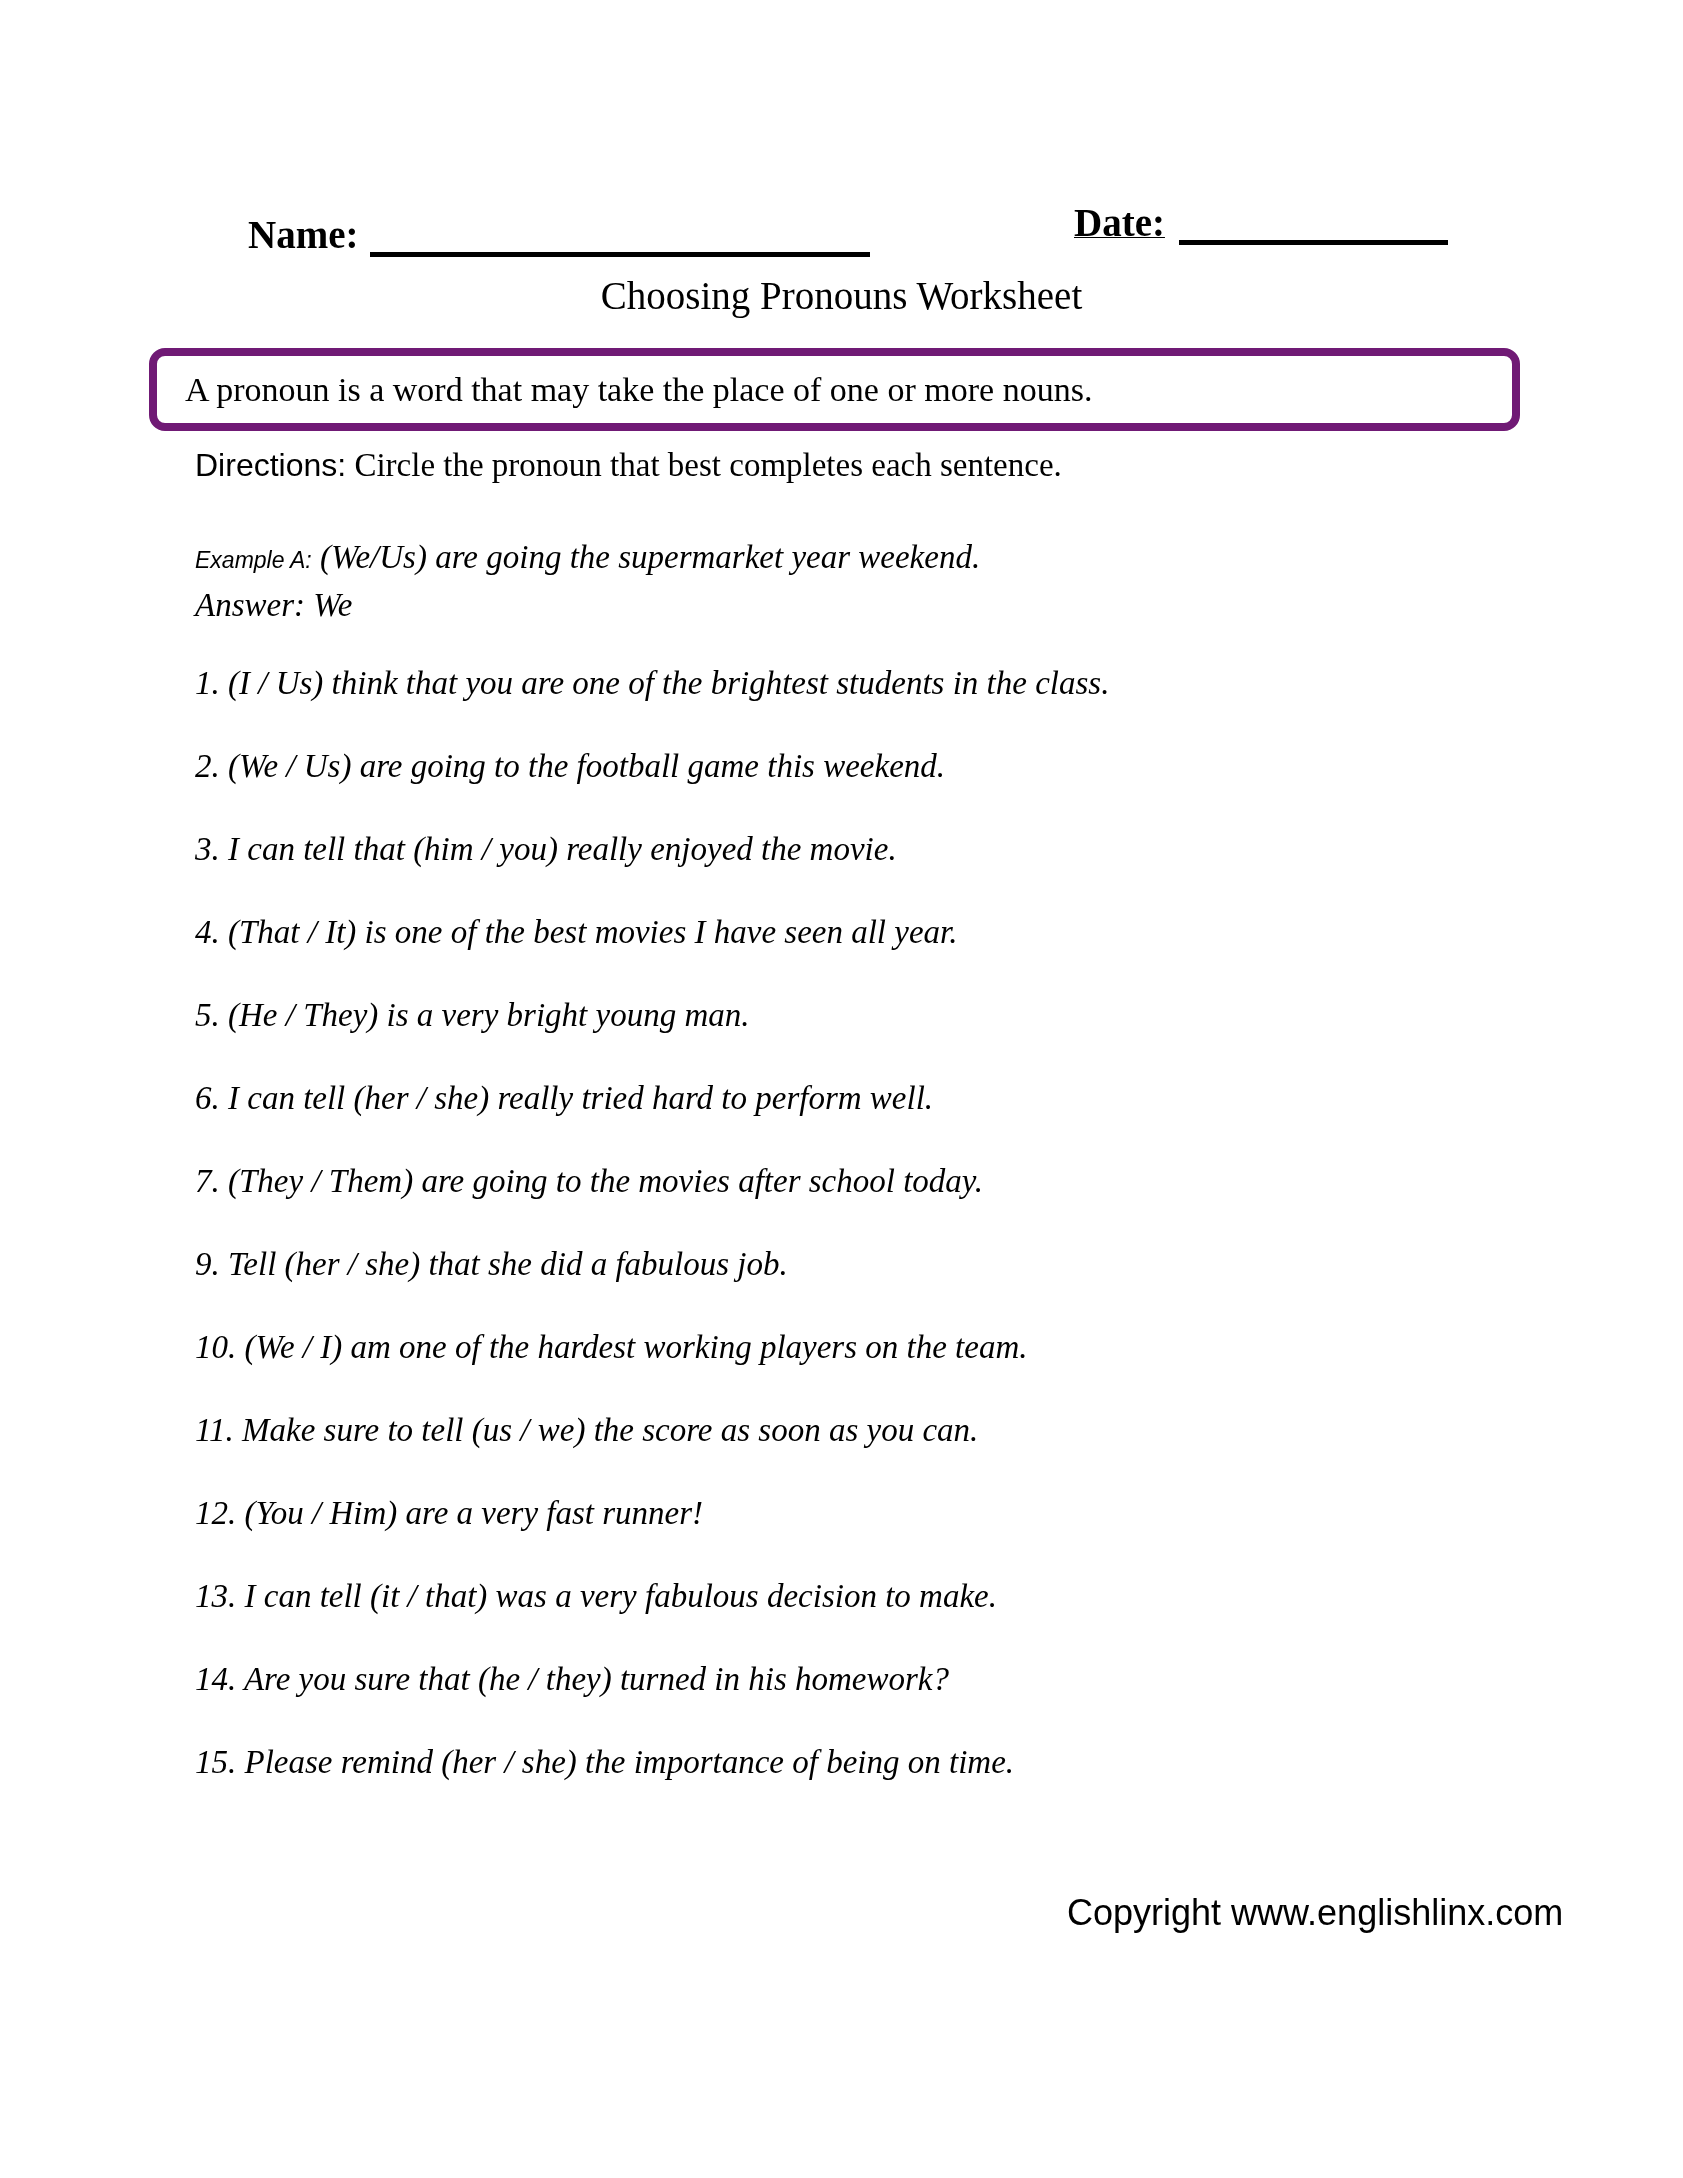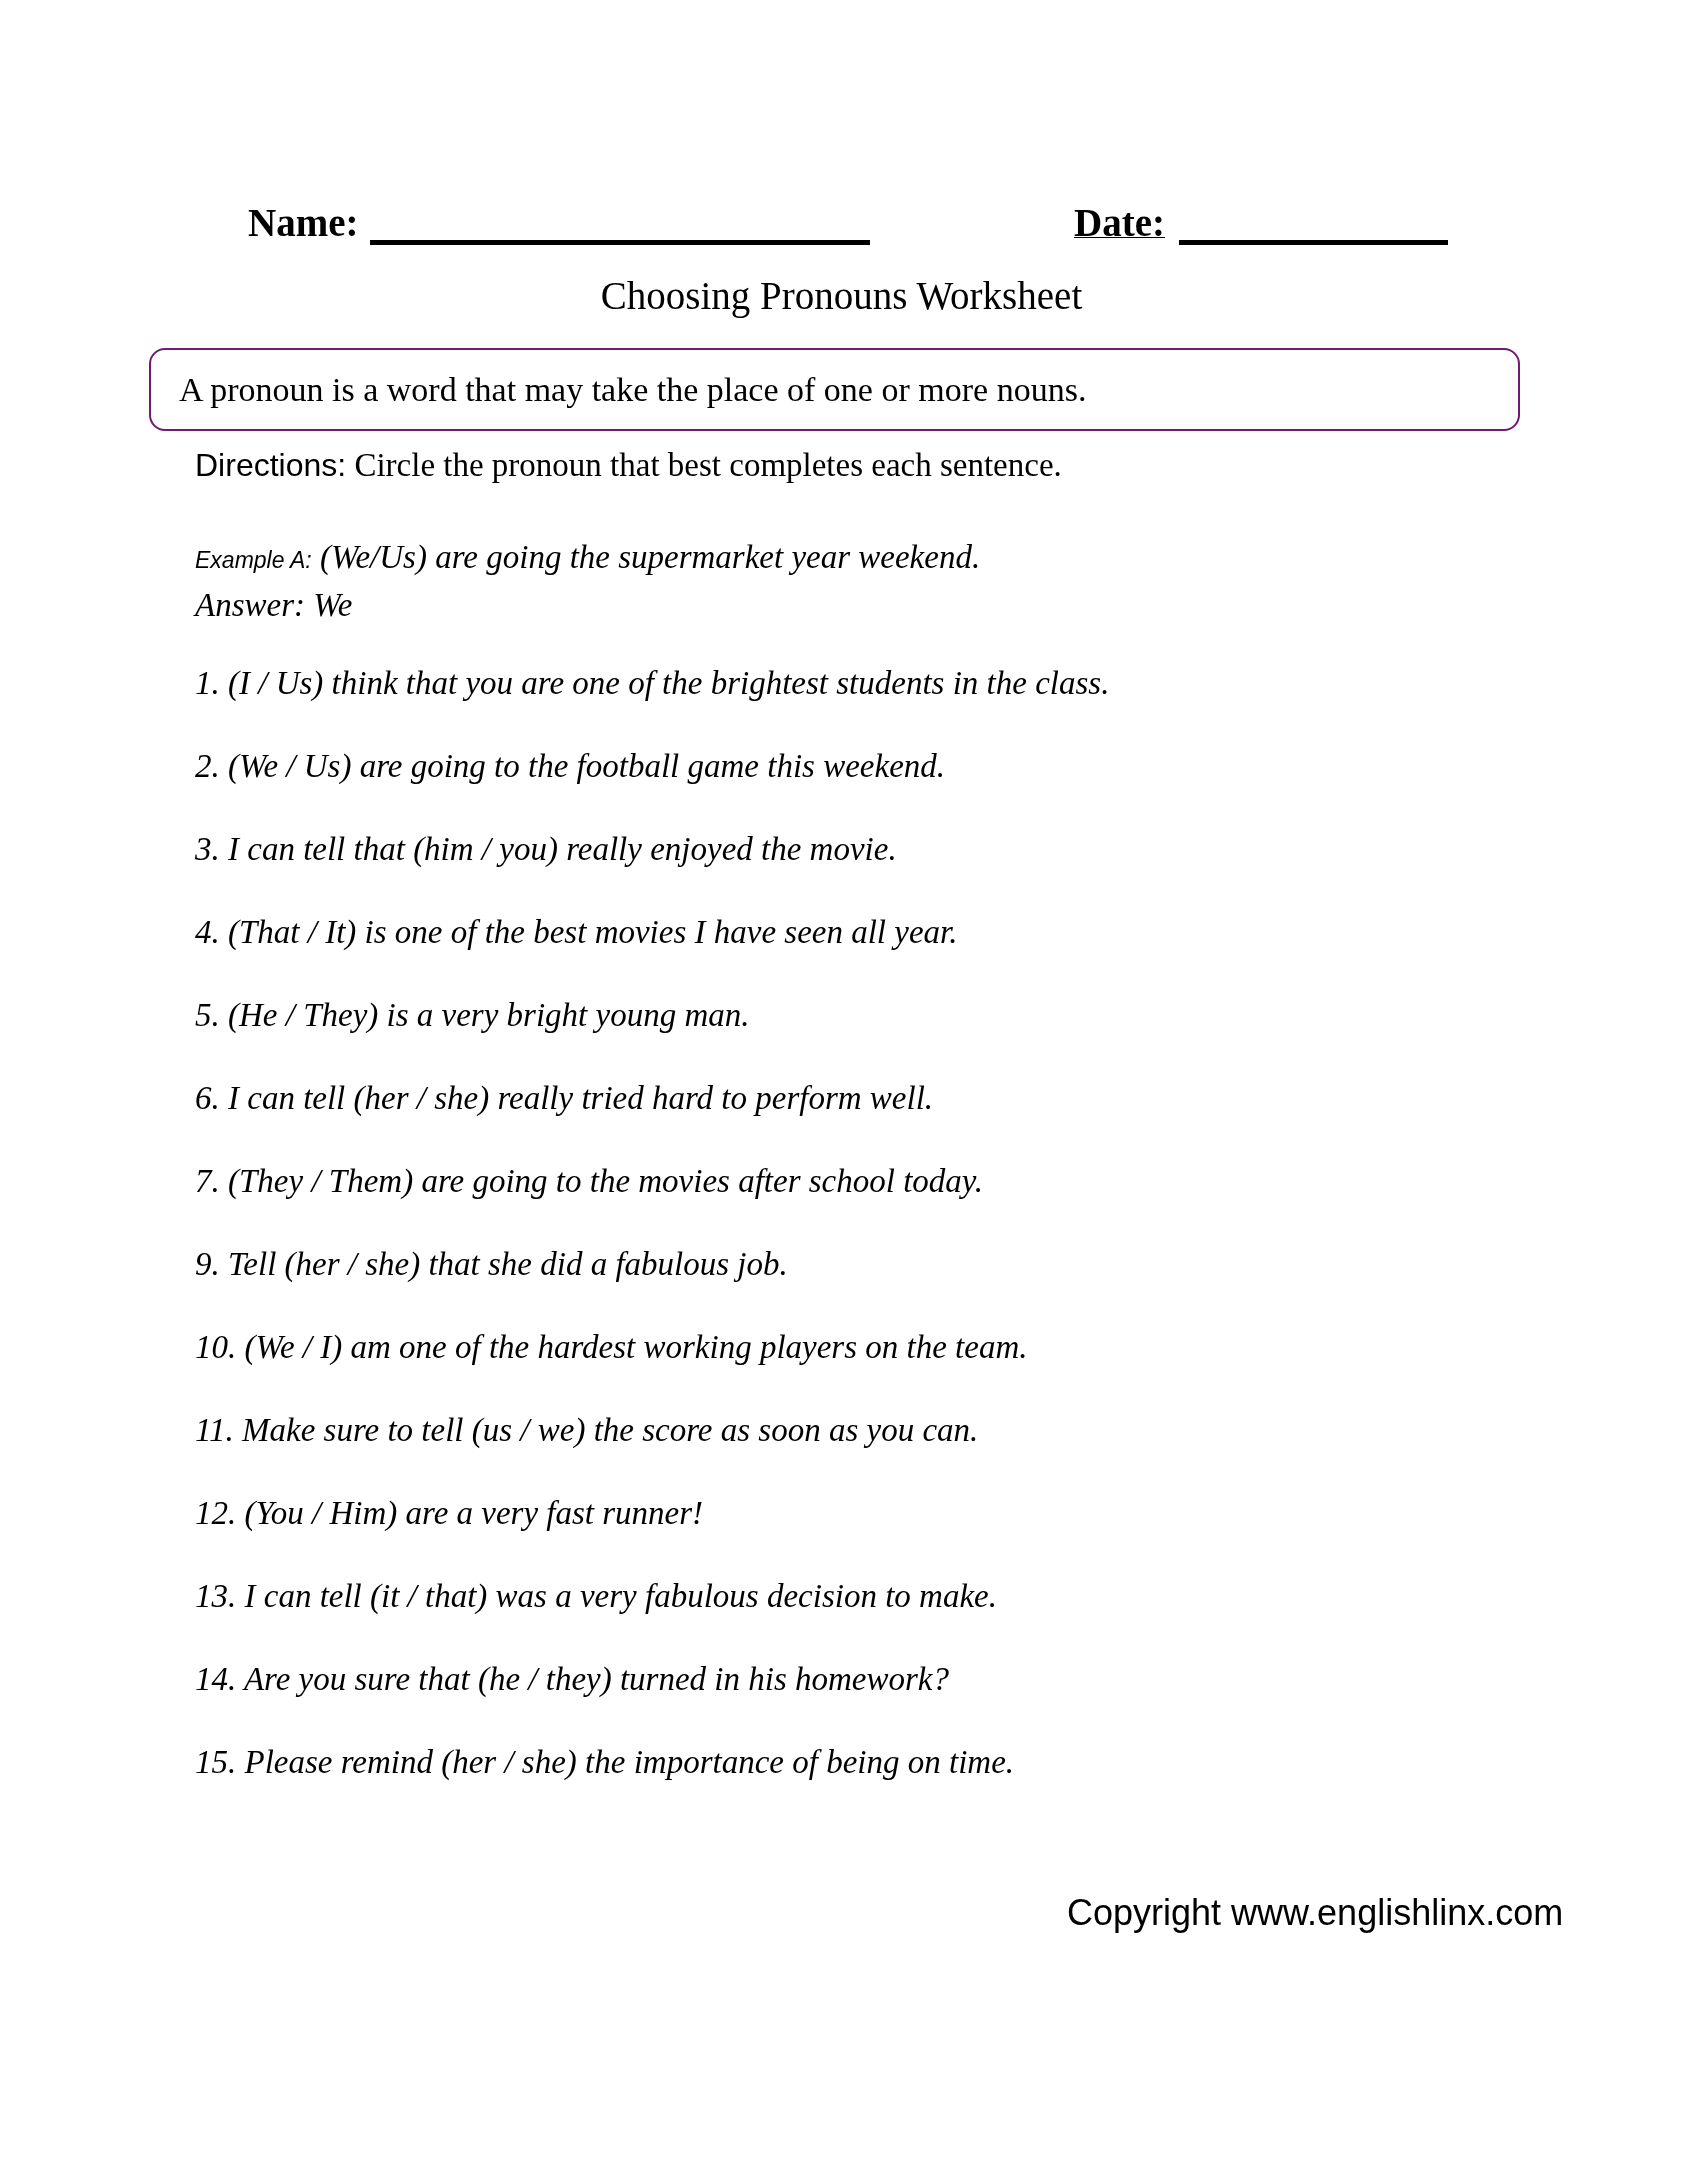--- a/index.html
+++ b/index.html
@@ -20,21 +20,21 @@
   .sans { font-family: "Liberation Sans", sans-serif; }
 
   
   .header-row {
     position: absolute;
     top: 200px;
     left: 0;
     width: 100%;
     height: 59px;
   }
-  .name-group { position: absolute; left: 248px; top: 0; white-space: nowrap; text-align: right; }
+  .name-group { position: absolute; left: 248px; top: 12px; white-space: nowrap; text-align: right; }
   .date-group { position: absolute; left: 1074px; top: 0; white-space: nowrap; text-decoration: underline; }
   .header-label {
     font-size: 39px;
     font-weight: bold;
   }
   .blank-line {
     display: inline-block;
     border-bottom: 5px solid #000;
     position: relative;
     top: 9px;
@@ -56,21 +56,21 @@
   }
 
   
   .def-box {
     position: absolute;
     left: 149px;
     top: 348px;
     width: 1371px;
     height: 83px;
     box-sizing: border-box;
-    border: 2px solid #701a75;
+    border: 8px solid #701a75;
     border-radius: 16px;
     display: flex;
     align-items: center;
     padding: 0 28px;
     font-size: 34px;
     white-space: nowrap;
   }
 
   
   .directions {

